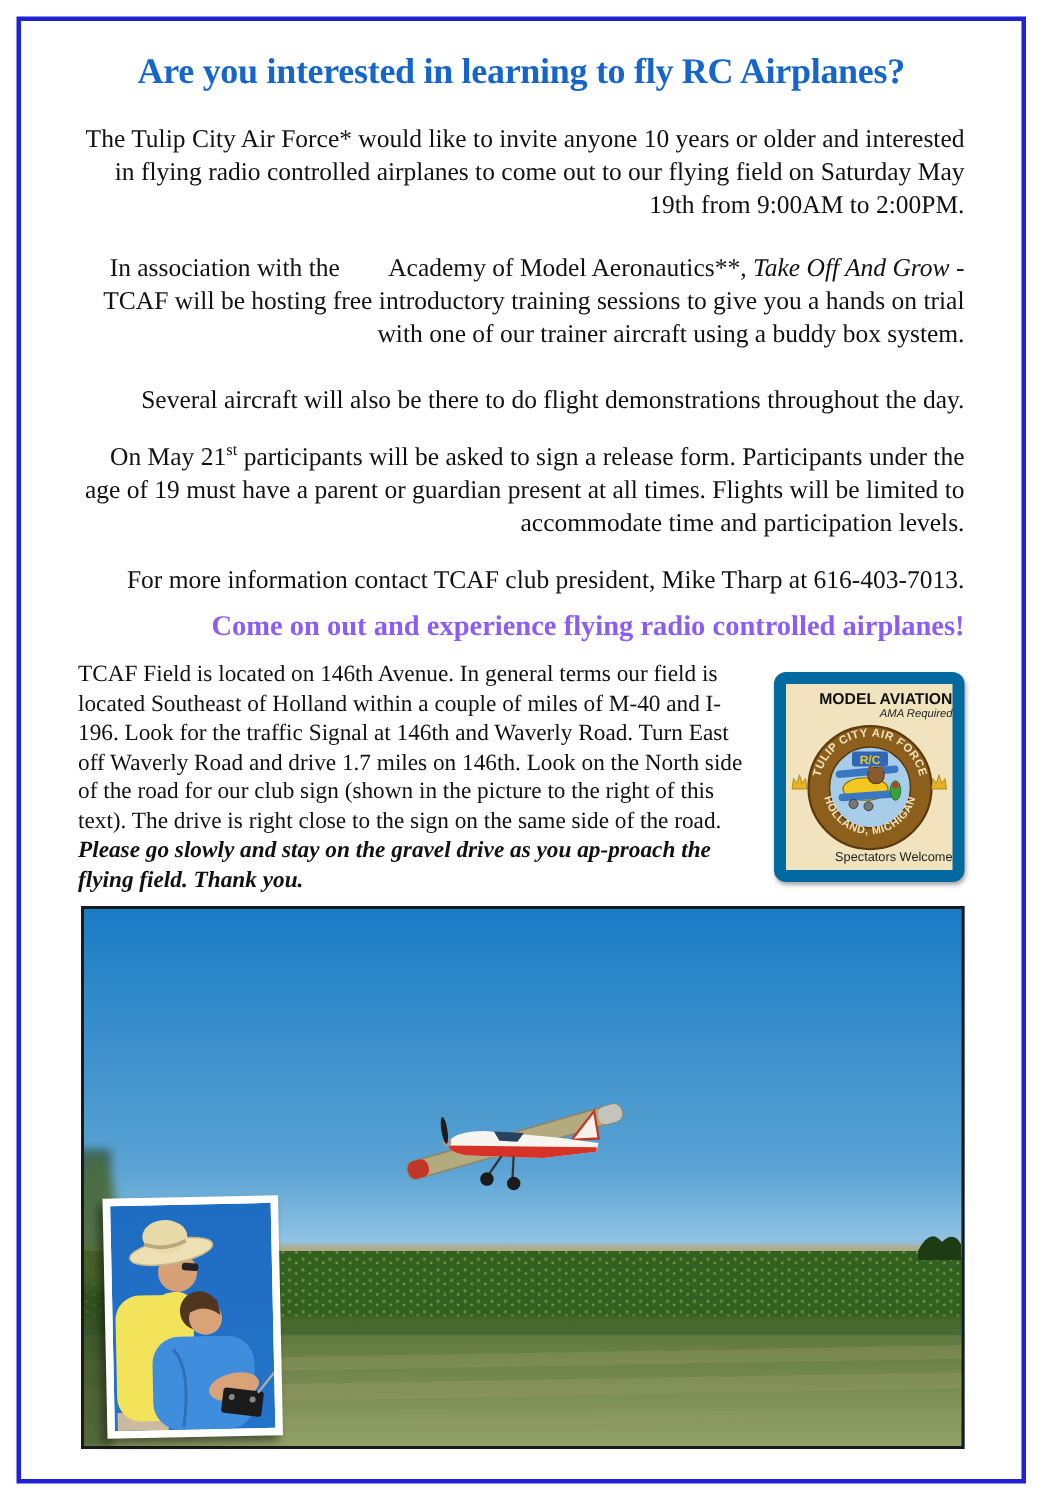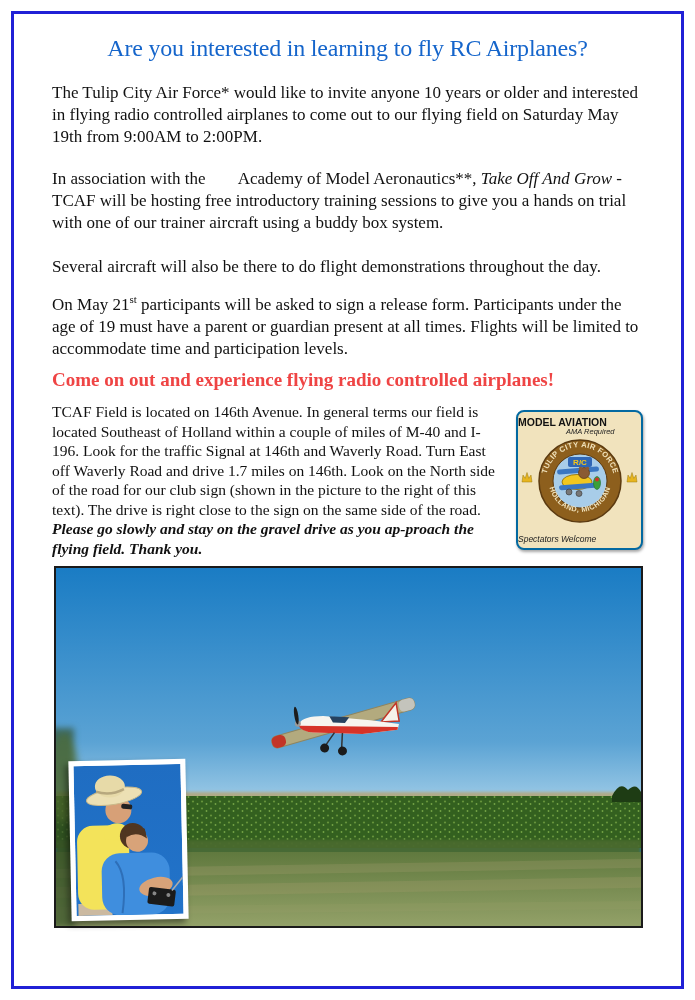--- a/index.html
+++ b/index.html
@@ -3,44 +3,44 @@
 <meta charset="utf-8">
 <style>
   html,body{margin:0;padding:0;background:#ffffff;}
   body{width:695px;height:1000px;position:relative;font-family:"Liberation Serif",serif;color:#111;}
   .frame{
     position:absolute;left:11px;top:11px;right:11px;bottom:11px;
     border:3px solid #2020d6;background:#fff;box-sizing:border-box;
     padding:0 38px;overflow:hidden;
   }
   .h1{
-    margin:20px 0 0;text-align:center;font-weight:normal;font-size:24px;line-height:28px;
+    margin:20px 0 0;text-align:center;font-weight:bold;font-size:24px;line-height:28px;
     color:#1565cb;letter-spacing:-0.2px;
   }
-  p.bodytxt{font-size:17px;line-height:22px;margin:20px 0 0;}
+  p.bodytxt{font-size:17px;line-height:22px;margin:20px 0 0;text-align:right;}
   p.m22{margin-top:22px;} p.m16{margin-top:16px;}
   .ul{margin-left:28px;}
   .it{font-style:italic;}
   sup.st{font-size:11px;vertical-align:super;line-height:0;}
   .h2{
-    margin:8px 0 0;text-align:left;font-weight:bold;font-size:19px;line-height:24px;
-    color:#ef4444;
+    margin:8px 0 0;text-align:right;font-weight:bold;font-size:19px;line-height:24px;
+    color:#8b5cf6;
   }
   .directions{margin-top:10px;font-size:15.5px;line-height:19.5px;}
   .directions .emph{font-weight:bold;font-style:italic;}
   
   .sign{
     float:right;width:127px;height:140px;margin:8px 0 6px 14px;
-    background:#f1e3bd;border:2px solid #0369a1;border-radius:8px;box-sizing:border-box;
-    font-family:"Liberation Sans",sans-serif;text-align:left;position:relative;
+    background:#f1e3bd;border:8px solid #0369a1;border-radius:8px;box-sizing:border-box;
+    font-family:"Liberation Sans",sans-serif;text-align:right;position:relative;
     box-shadow:1px 2px 3px rgba(0,0,0,.35);
   }
   .sign-title{font-weight:bold;font-size:10.5px;line-height:11px;margin-top:5px;color:#111;}
   .sign-sub{font-style:italic;font-size:7.5px;line-height:8px;color:#222;padding-left:48px;}
-  .sign-foot{font-style:italic;font-size:8.5px;line-height:9px;color:#222;position:absolute;bottom:4px;left:0;right:16px;}
+  .sign-foot{font-size:8.5px;line-height:9px;color:#222;position:absolute;bottom:4px;left:0;right:0;}
   .sign-logo{display:block;margin:2px auto 0;}
   .crown{position:absolute;top:60px;}
   .crown.left{left:3px;} .crown.right{right:3px;}
   
   .photo-wrap{
     margin:8px 0 0 2px;width:585px;height:358px;border:2px solid #1a1a1a;position:relative;
     background:#1a7cc4;
   }
   .inset{
     position:absolute;left:14px;top:192px;width:117px;height:160px;background:#fff;
@@ -59,20 +59,21 @@
   <div class="h1">Are you interested in learning to fly RC Airplanes?</div>
 
   <p class="bodytxt">The Tulip City Air Force* would like to invite anyone 10 years or older and interested in flying radio controlled airplanes to come out to our flying field on Saturday May 19th from 9:00AM to 2:00PM.</p>
 
   <p class="bodytxt"><span>In association with the </span><span class="ul">Academy of Model Aeronautics</span><span>**</span><span>, </span><span class="it">Take Off And Grow</span><span> - TCAF will be hosting free introductory training sessions to give you a hands on trial with one of our trainer aircraft using a buddy box system.</span></p>
 
   <p class="bodytxt m22">Several aircraft will also be there to do flight demonstrations throughout the day.</p>
 
   <p class="bodytxt m16"><span>On May 21</span><sup class="st">st</sup><span> participants will be asked to sign a release form. Participants under the age of 19 must have a parent or guardian present at all times. Flights will be limited to accommodate time and participation levels.</span></p>
 
+  <p class="bodytxt m16">For more information contact TCAF club president, Mike Tharp at 616-403-7013.</p>
 
   <div class="h2">Come on out and experience flying radio controlled airplanes!</div>
 
   <div class="directions">
 
     <div class="sign">
       <div class="sign-title">MODEL AVIATION</div>
       <div class="sign-sub">AMA Required</div>
 
       <svg class="sign-logo" width="86" height="86" viewBox="0 0 86 86">

